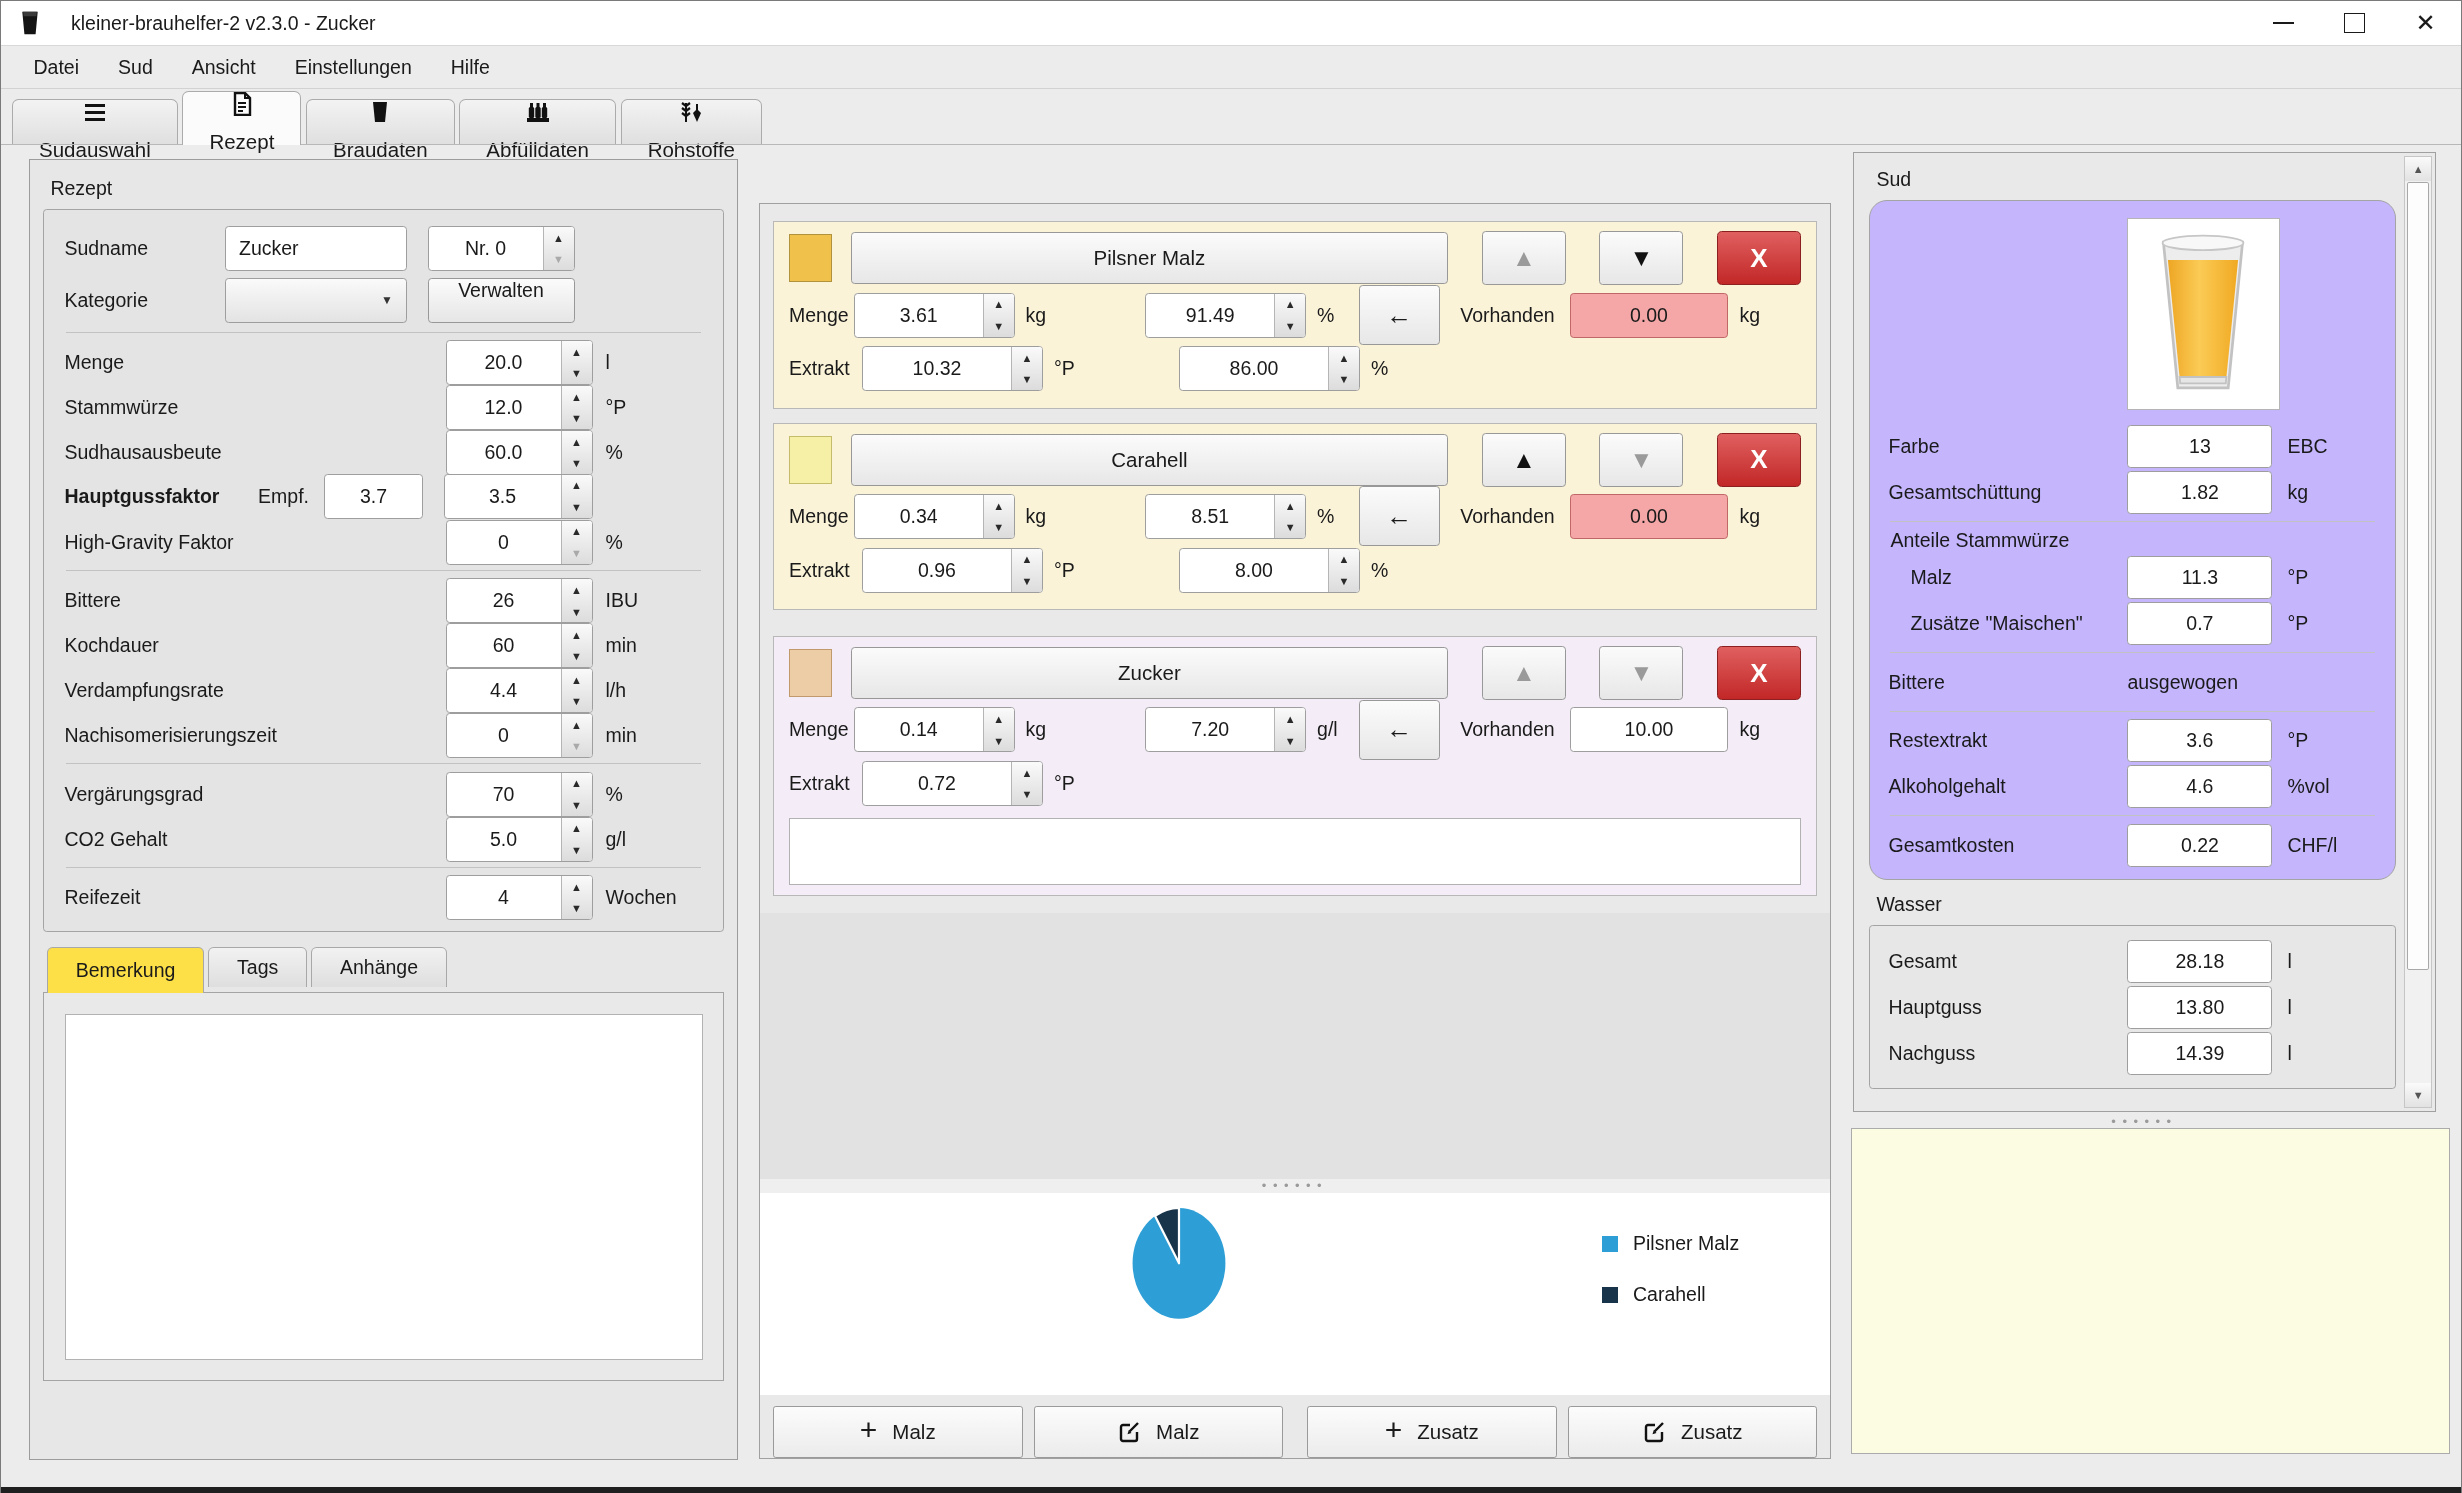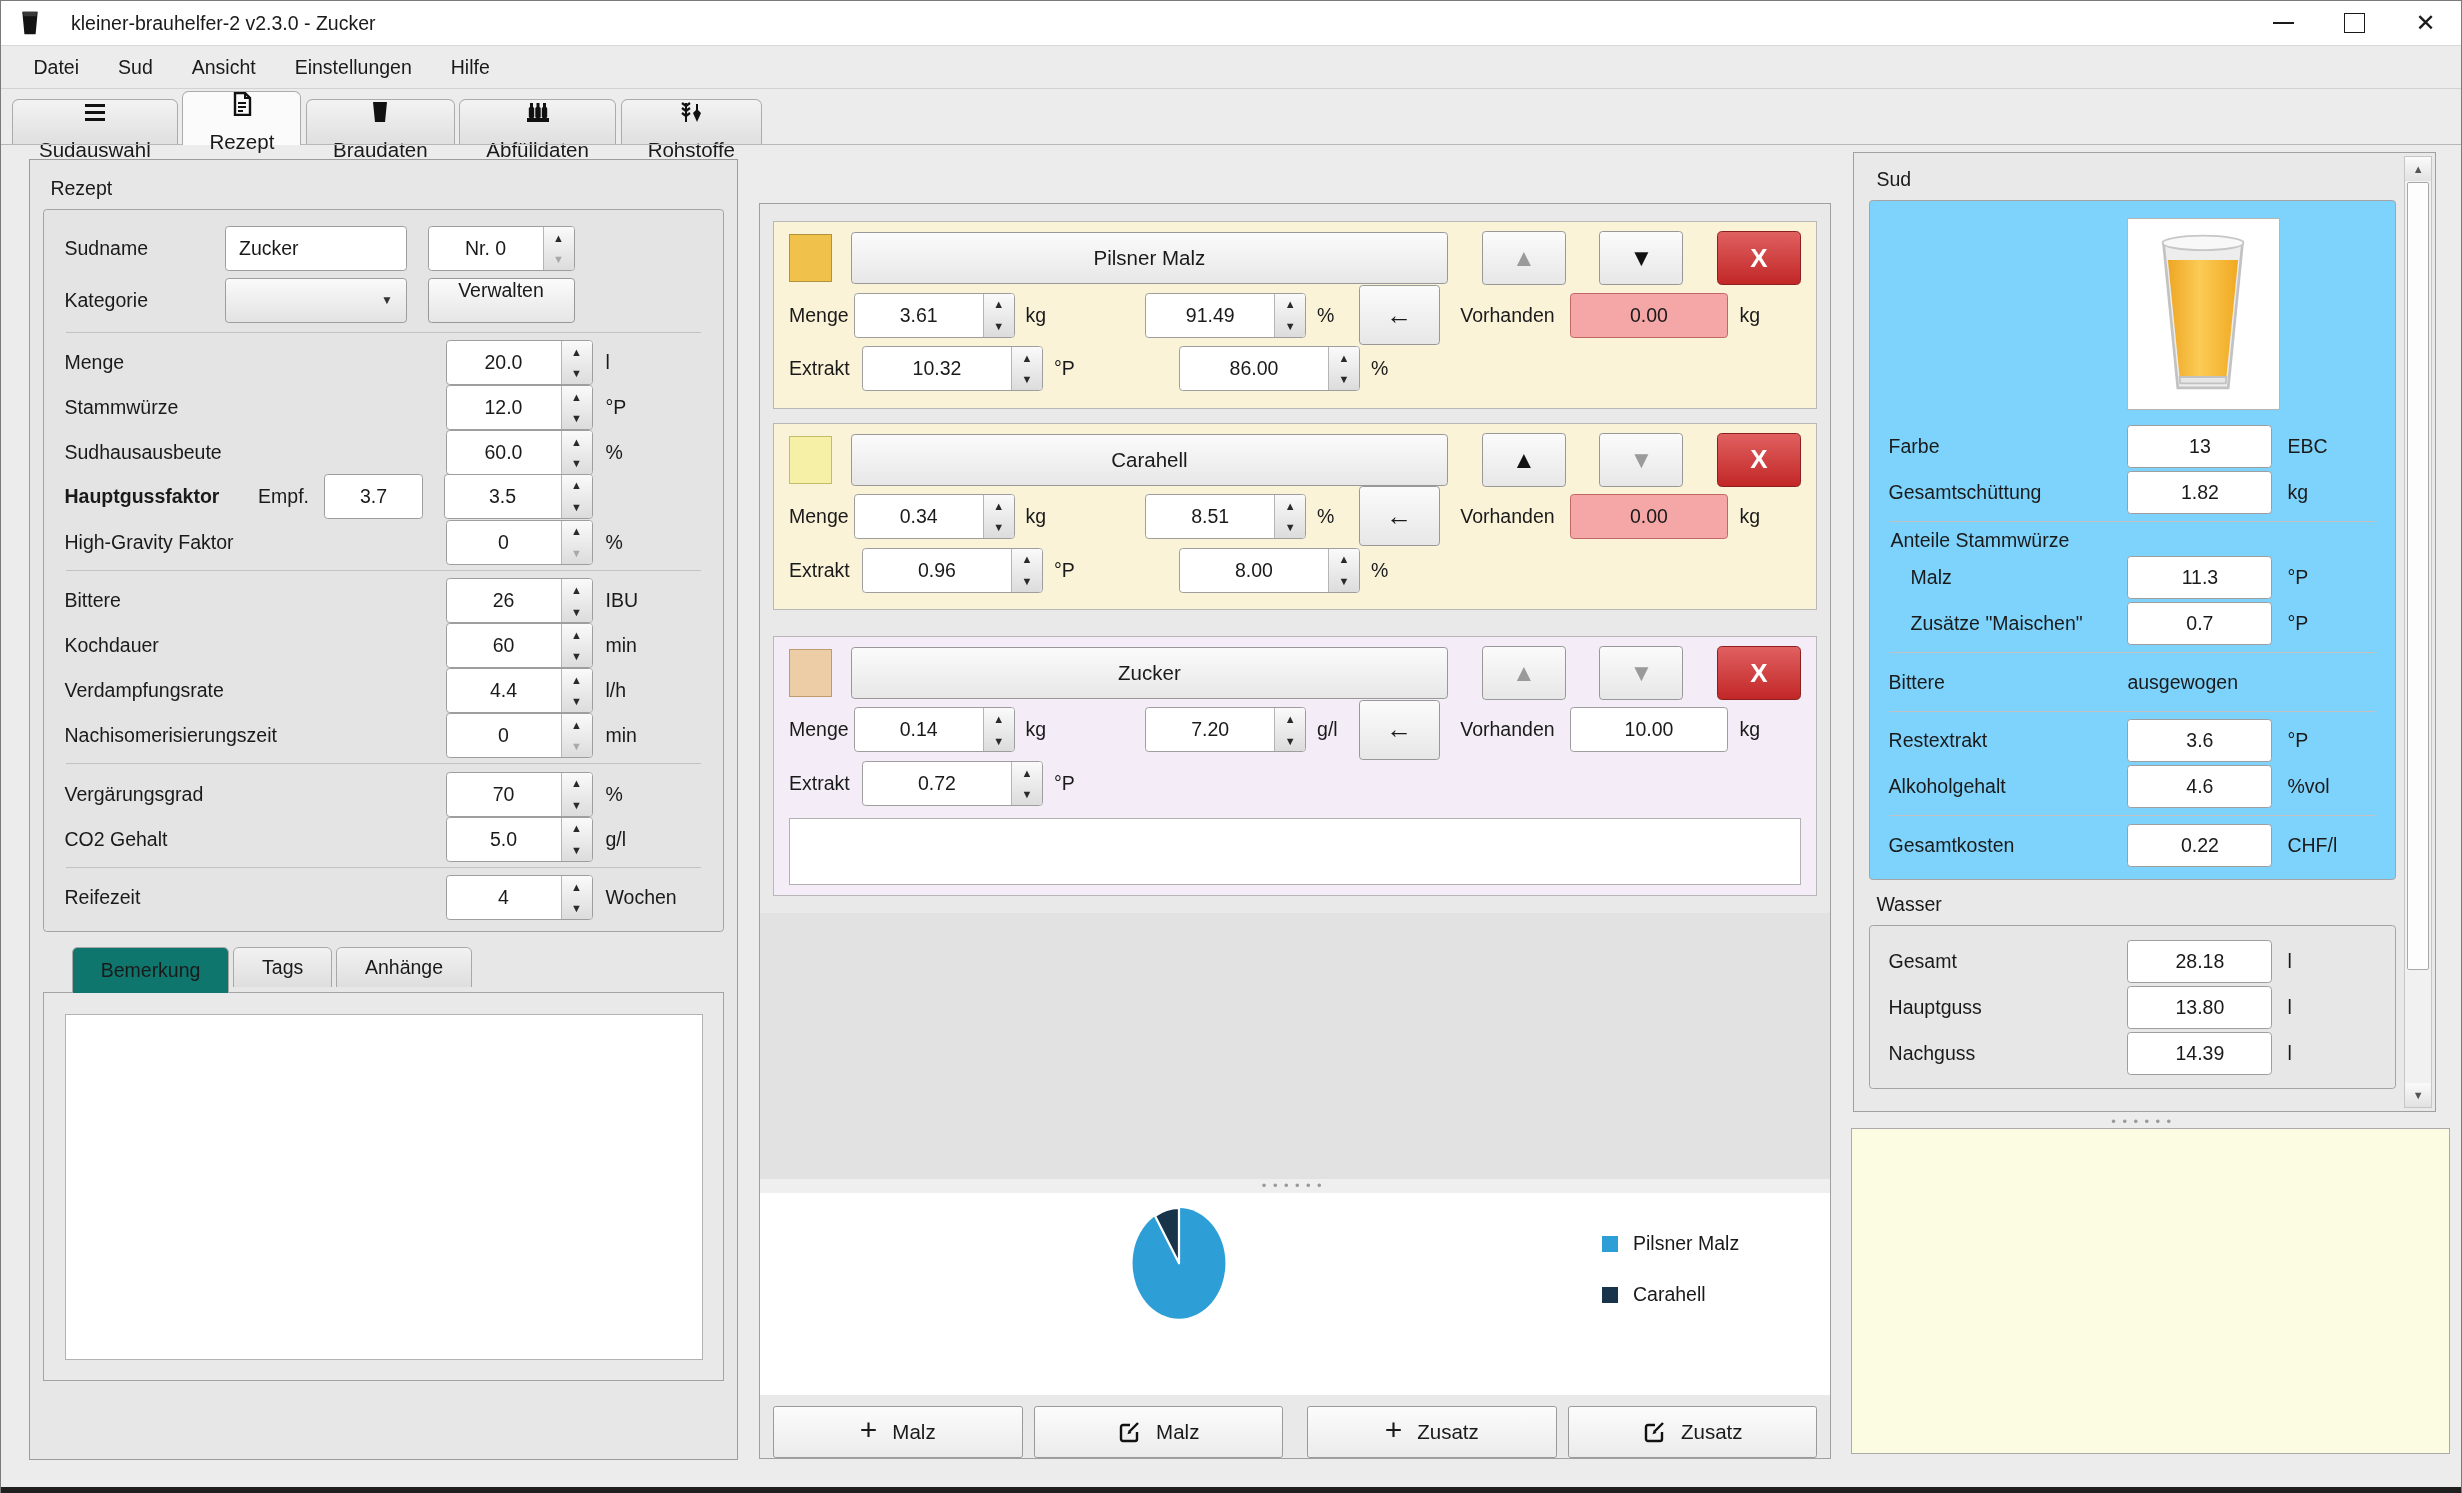--- a/index.html
+++ b/index.html
@@ -43,21 +43,21 @@
   .plainbox{height:43px;background:#fff;border:0.9px solid #9e9e9e;border-radius:3.7px;display:flex;align-items:center;justify-content:center;font-size:19.5px;}
   .combo{height:43px;background:linear-gradient(#fafafa,#e3e3e3);border:0.9px solid #9e9e9e;border-radius:3.7px;display:flex;align-items:center;justify-content:flex-end;padding-right:13px;}
   .combo .arrow{font-size:12px;color:#333;}
   .pushbtn{height:43px;background:linear-gradient(#fbfbfb,#e6e6e6);border:0.9px solid #989898;border-radius:3.7px;display:flex;align-items:flex-start;justify-content:center;font-size:19.5px;}
   .toprow{display:grid;grid-template-columns:140px 182px 147px;column-gap:20.5px;align-items:center;height:48px;margin:3.7px 0;font-size:19.5px;}
   .hgrow{display:flex;align-items:center;height:43px;margin:1.9px 0;font-size:19.5px;}
   
   .note-tabs{display:flex;margin-top:15px;padding-left:3.7px;}
   .ntab{font-size:19.5px;height:39px;padding:0 28px;display:flex;align-items:center;
     background:linear-gradient(#f2f2f2,#dedede);border:0.9px solid #a8a8a8;border-bottom:none;border-radius:5.6px 5.6px 0 0;margin-right:3.7px;}
-  .ntab.active{height:45px;background:#0f766e;z-index:2;position:relative;margin-left:25px;}
+  .ntab.active{height:45px;background:#fde047;z-index:2;position:relative;}
   .note-body{background:#e9e9e9;border:0.9px solid #a4a4a4;height:346px;padding:20.5px;margin-top:-0.9px;}
   .note-text{background:#fff;border:0.9px solid #b2b2b2;width:100%;height:100%;box-sizing:border-box;}
   
   .panel-center{position:absolute;left:758px;top:10.2px;width:1072px;height:1307px;}
   .ctabs{display:flex;align-items:flex-end;height:51px;padding-left:9.3px;}
   .ctab{font-size:19.5px;height:43px;padding:0 28px;display:flex;align-items:center;
     background:linear-gradient(#f2f2f2,#dddddd);border:0.9px solid #a8a8a8;border-bottom:none;border-radius:5.6px 5.6px 0 0;margin-right:2.8px;}
   .ctab.active{height:50px;background:#fafafa;position:relative;z-index:3;}
   .cbody{position:absolute;top:51px;left:0;right:0;bottom:0;background:#e9e9e9;border:0.9px solid #a0a0a0;display:flex;flex-direction:column;overflow:hidden;}
   .card{border:0.9px solid #b8b8b8;background:#faf3d8;padding:9.3px 15px;margin:0 13px;}
@@ -622,21 +622,21 @@
               <path d="M14.5,13 l-4,1.2 1.2,-4 Z" fill="#111"></path>
             </svg>
             <span>Zusatz</span>
           </div>
         </div>
       </div>
     </div>
 
     <div class="panel-right">
       <div class="gtitle">Sud</div>
-      <div class="gbox" style="background:#7dd3fc;padding:9.3px 18.6px;">
+      <div class="gbox" style="background:#c4b5fd;padding:9.3px 18.6px;border-radius:18px;">
         <div class="img-box">
           <svg width="108" height="166" viewBox="0 0 120 180">
             <defs>
               <linearGradient id="gold" x1="0" y1="0" x2="1" y2="0">
                 <stop offset="0" stop-color="#eea624"></stop>
                   <stop offset="0.45" stop-color="#fbcb55"></stop>
                   <stop offset="1" stop-color="#f0a922"></stop>
               </linearGradient>
             </defs>
             <path d="M16,10 L104,10 L88,172 L32,172 Z" fill="#ededed" stroke="#c2c2c2" stroke-width="3"></path>

